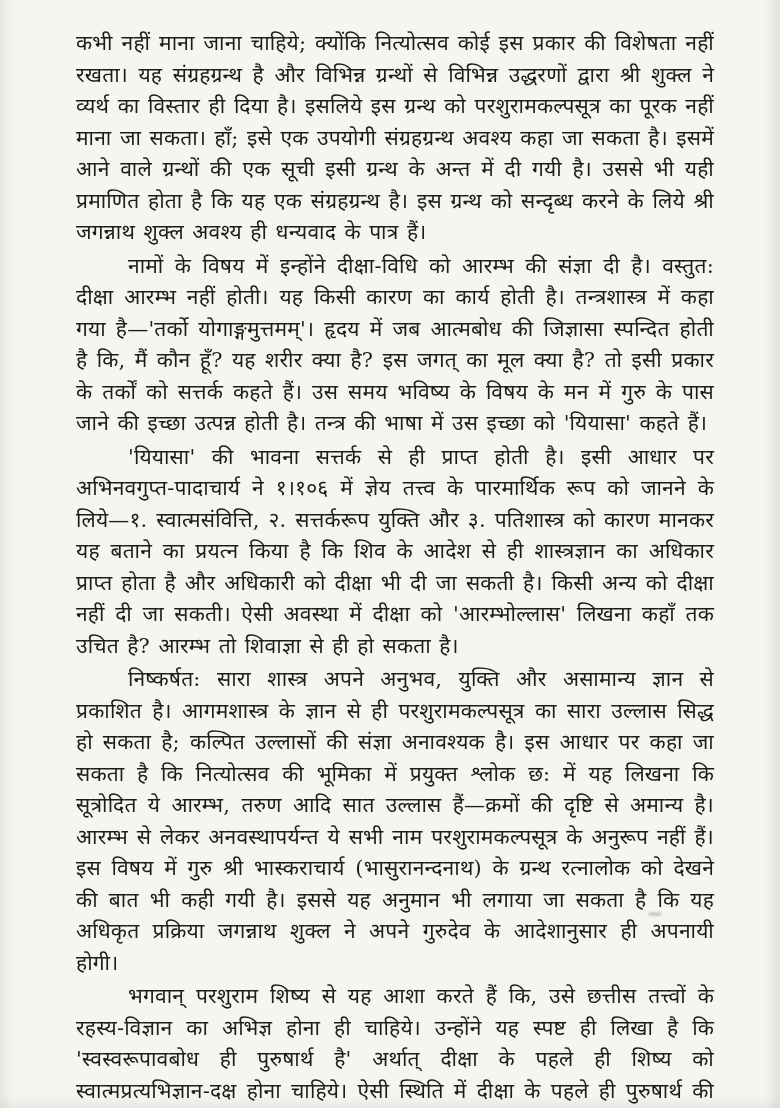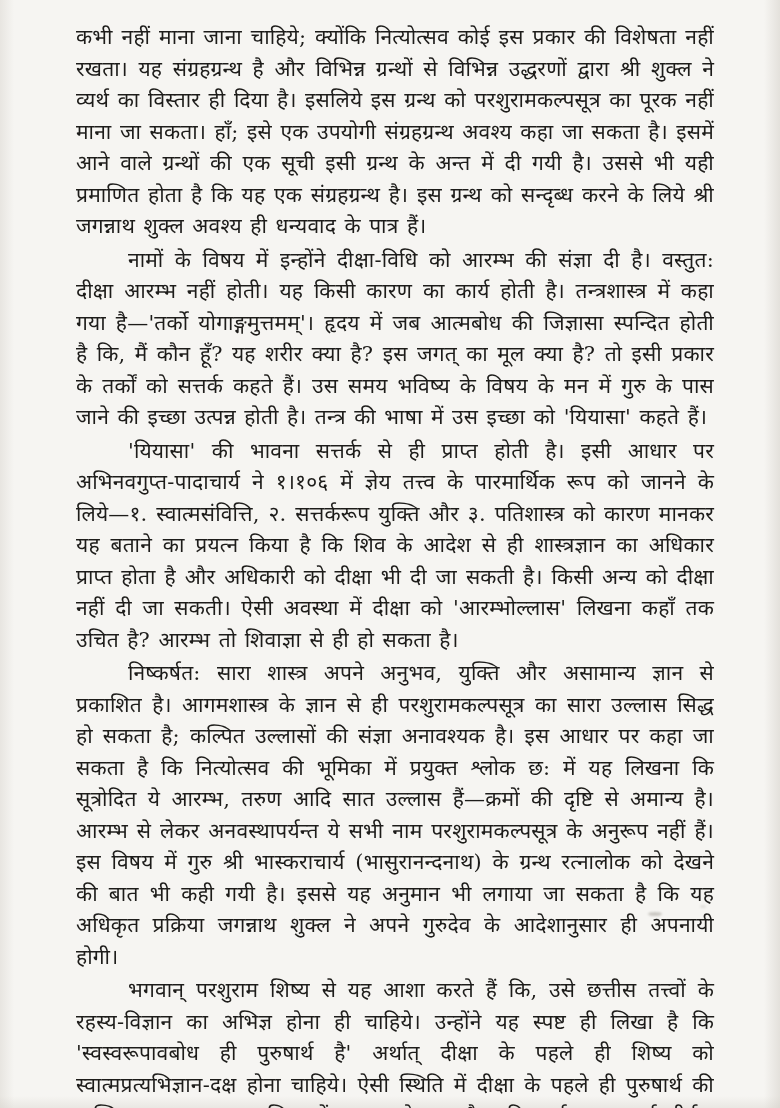--- a/index.html
+++ b/index.html
@@ -16,21 +16,21 @@
   .page {
     position: relative;
     width: 780px;
     height: 1108px;
     box-sizing: border-box;
     background:
       linear-gradient(90deg, rgba(205,200,192,0.35) 0px, rgba(0,0,0,0) 14px),
       linear-gradient(270deg, rgba(205,200,192,0.45) 0px, rgba(0,0,0,0) 16px),
       linear-gradient(0deg, rgba(205,200,192,0.30) 0px, rgba(0,0,0,0) 12px),
       #f6f5f2;
-    padding: 22px 66px 0 76px;
+    padding: 28px 66px 0 76px;
     color: #1d1c1a;
   }
   .text-block p {
     margin: 0 0 2px 0;
     font-size: 21px;
     line-height: 31.5px;
     text-align: justify;
     text-indent: 52px;
     letter-spacing: 0.2px;
     word-spacing: 1.5px;

